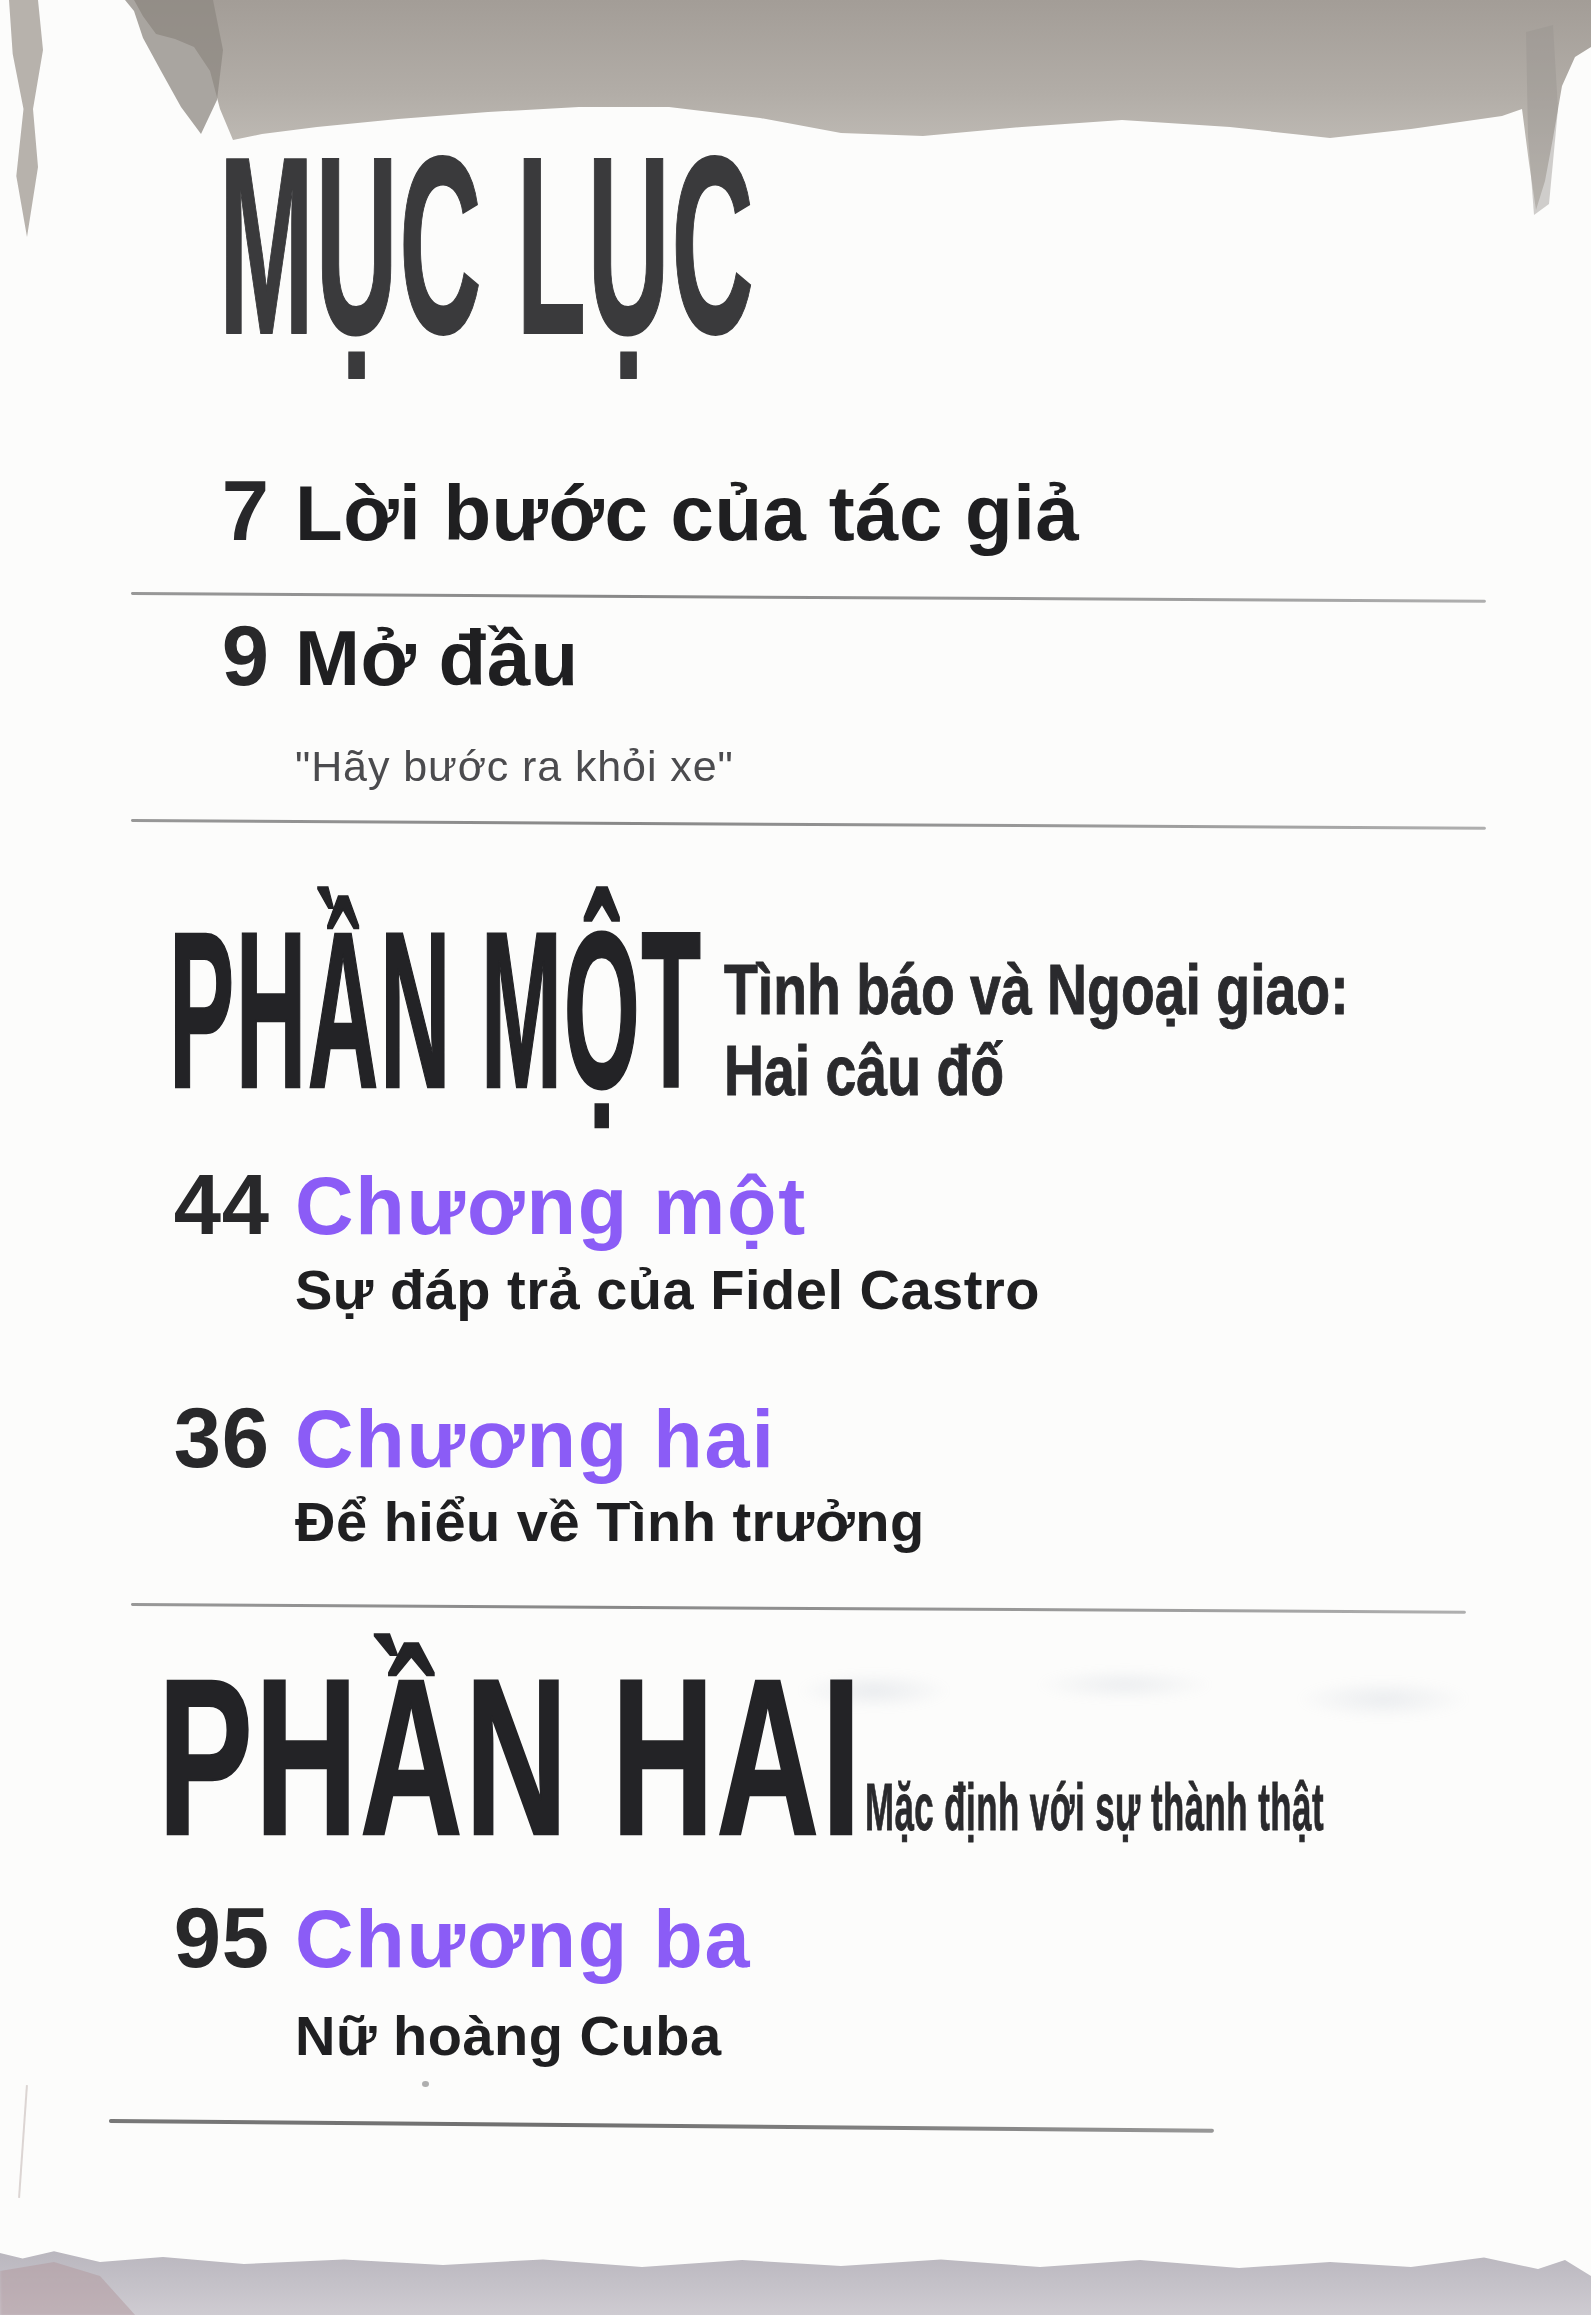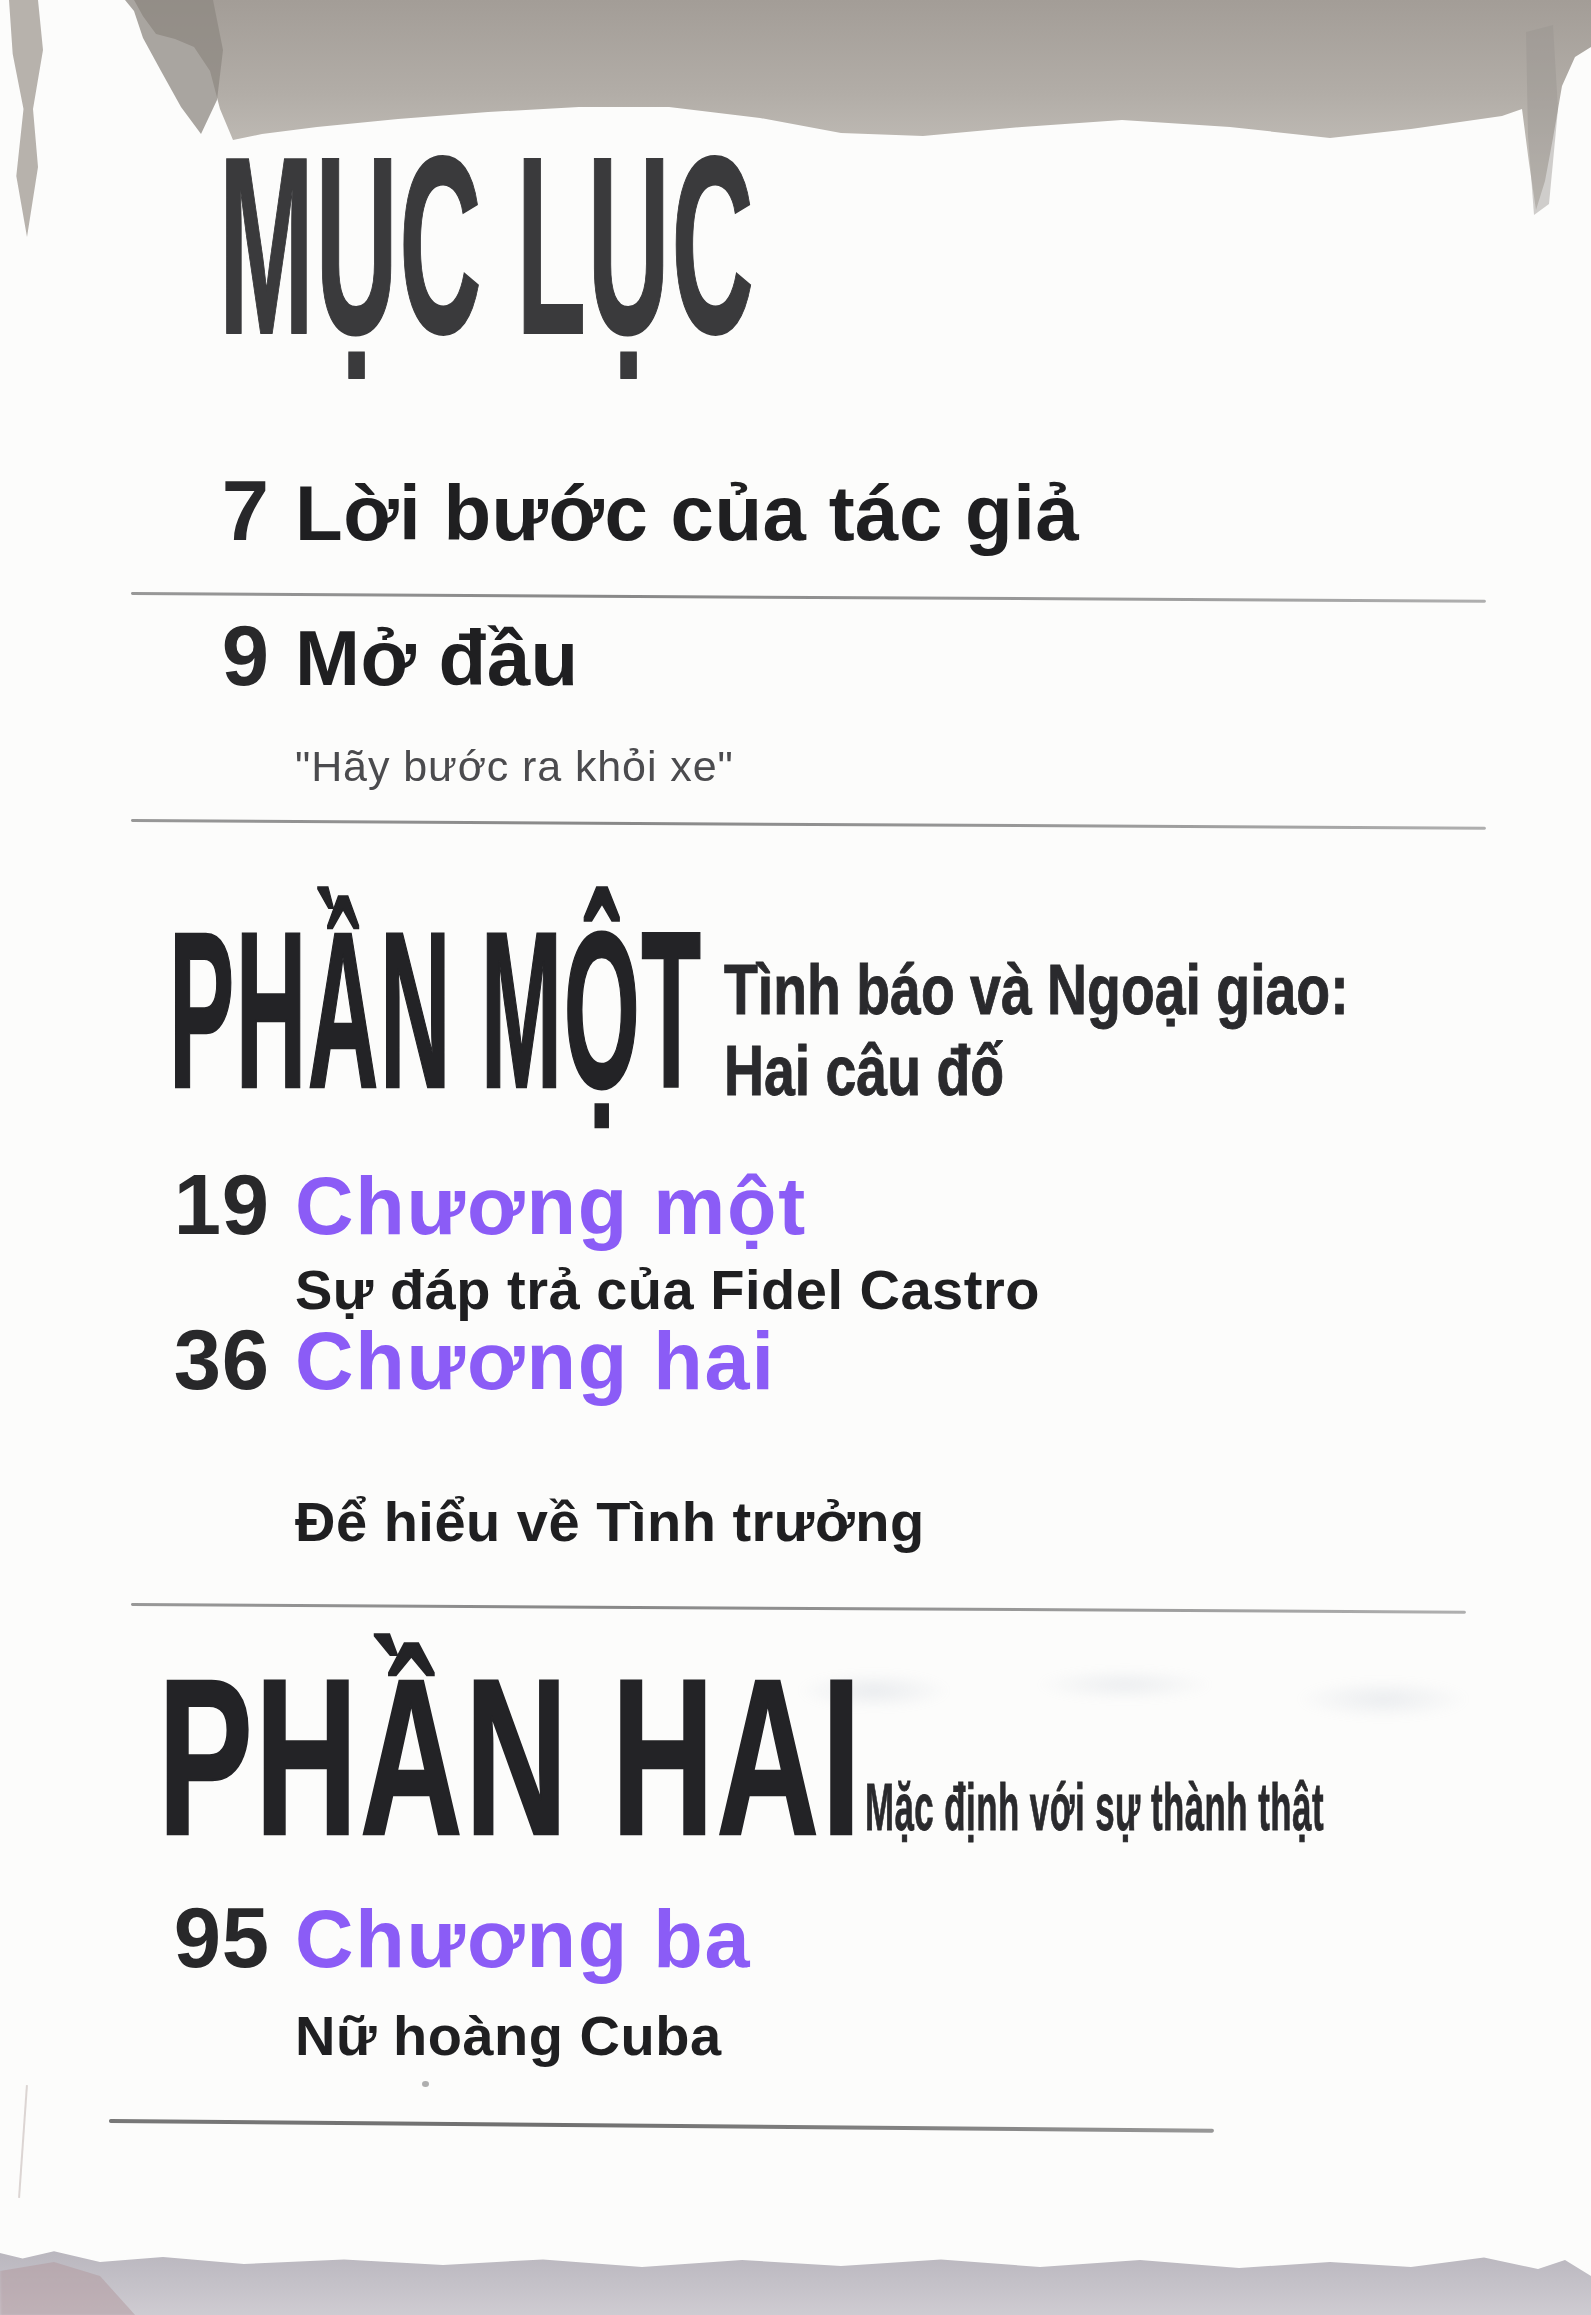--- a/index.html
+++ b/index.html
@@ -126,25 +126,25 @@
 <div class="quote" style="top:745px">"Hãy bước ra khỏi xe"</div>
 <div class="rule" style="left:131px;top:819px;width:1355px"></div>
 
 <div class="big part-one">PHẦN MỘT</div>
 <div class="sub sub-one">
   <div>Tình báo và Ngoại giao:</div>
   <div>Hai câu đố</div>
 </div>
 
 <div class="row" style="top:1162px">
-  <span class="num">19</span><span class="lbl gray">Chương một</span>
+  <span class="num">44</span><span class="lbl gray">Chương một</span>
 </div>
 <div class="line2" style="top:1262px">Sự đáp trả của Fidel Castro</div>
 
-<div class="row" style="top:1317px">
+<div class="row" style="top:1395px">
   <span class="num">36</span><span class="lbl gray">Chương hai</span>
 </div>
 <div class="line2" style="top:1494px">Để hiểu về Tình trưởng</div>
 <div class="rule" style="left:131px;top:1603px;width:1335px"></div>
 
 <div class="big part-two">PHẦN HAI</div>
 <div class="sub sub-two">Mặc định với sự thành thật</div>
 
 <div class="row" style="top:1895px">
   <span class="num">95</span><span class="lbl gray">Chương ba</span>

